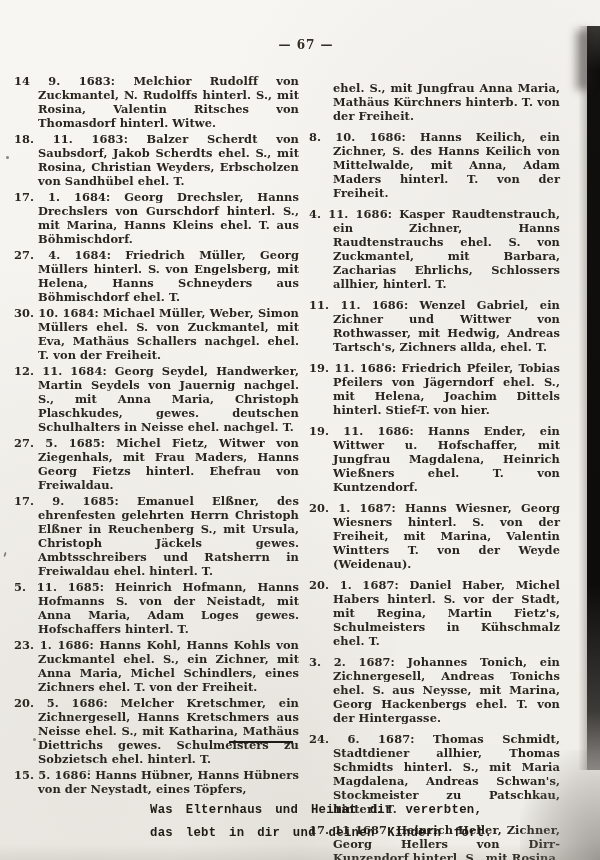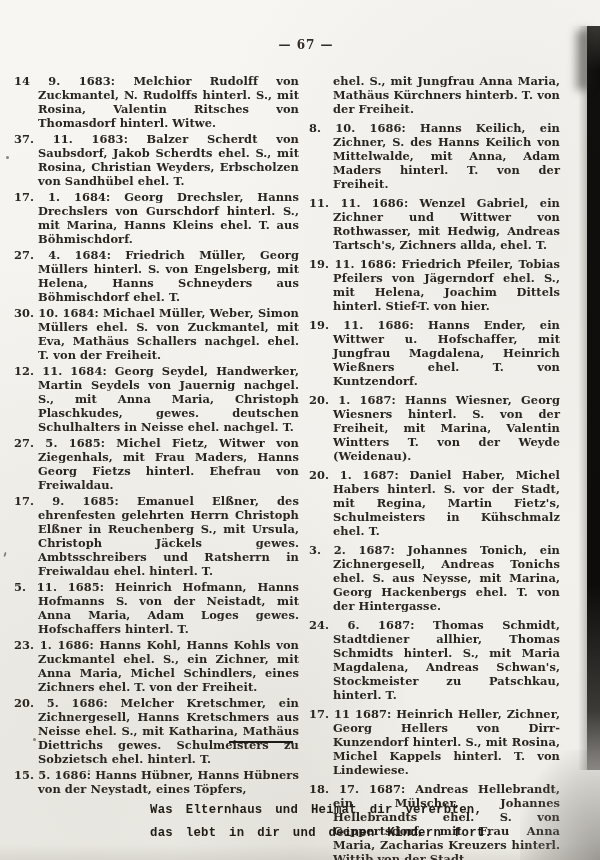--- a/index.html
+++ b/index.html
@@ -40,21 +40,21 @@
   .col-right { width: 251px; }
   .entry {
     margin: 0 0 2px 0;
     padding-left: 24px;
     text-indent: -24px;
     text-align: justify;
     font-size: 11.4px;
     line-height: 14px;
     letter-spacing: 0.1px;
   }
-  .col-right .entry { margin-bottom: 5px; }
+  .col-right .entry { margin-bottom: 5px; margin-top: 7px; }
   .entry.cont { text-indent: 0; }
   .date { white-space: nowrap; }
   .rule {
     position: absolute;
     left: 229px;
     top: 741px;
     width: 64px;
     height: 2px;
     background: #1e1a15;
   }
@@ -130,36 +130,37 @@
 </head>
 <body>
 
 <div class="page">
 
   <div class="pagenum">— 67 —</div>
 
   <div class="cols">
     <div class="col-left">
       <p class="entry"><span class="date">14 9. 1683:</span> <span>Melchior Rudolff von Zuckmantel, N. Rudolffs hinterl. S., mit Rosina, Valentin Ritsches von Thomasdorf hinterl. Witwe.</span></p>
-      <p class="entry"><span class="date">37. 11. 1683:</span> <span>Balzer Scherdt von Saubsdorf, Jakob Scherdts ehel. S., mit Rosina, Christian Weyders, Erbscholzen von Sandhübel ehel. T.</span></p>
+      <p class="entry"><span class="date">18. 11. 1683:</span> <span>Balzer Scherdt von Saubsdorf, Jakob Scherdts ehel. S., mit Rosina, Christian Weyders, Erbscholzen von Sandhübel ehel. T.</span></p>
       <p class="entry"><span class="date">17. 1. 1684:</span> <span>Georg Drechsler, Hanns Drechslers von Gurschdorf hinterl. S., mit Marina, Hanns Kleins ehel. T. aus Böhmischdorf.</span></p>
       <p class="entry"><span class="date">27. 4. 1684:</span> <span>Friedrich Müller, Georg Müllers hinterl. S. von Engelsberg, mit Helena, Hanns Schneyders aus Böhmischdorf ehel. T.</span></p>
       <p class="entry"><span class="date">30. 10. 1684:</span> <span>Michael Müller, Weber, Simon Müllers ehel. S. von Zuckmantel, mit Eva, Mathäus Schallers nachgel. ehel. T. von der Freiheit.</span></p>
       <p class="entry"><span class="date">12. 11. 1684:</span> <span>Georg Seydel, Handwerker, Martin Seydels von Jauernig nachgel. S., mit Anna Maria, Christoph Plaschkudes, gewes. deutschen Schulhalters in Neisse ehel. nachgel. T.</span></p>
       <p class="entry"><span class="date">27. 5. 1685:</span> <span>Michel Fietz, Witwer von Ziegenhals, mit Frau Maders, Hanns Georg Fietzs hinterl. Ehefrau von Freiwaldau.</span></p>
       <p class="entry"><span class="date">17. 9. 1685:</span> <span>Emanuel Elßner, des ehrenfesten gelehrten Herrn Christoph Elßner in Reuchenberg S., mit Ursula, Christoph Jäckels gewes. Ambtsschreibers und Ratsherrn in Freiwaldau ehel. hinterl. T.</span></p>
       <p class="entry"><span class="date">5. 11. 1685:</span> <span>Heinrich Hofmann, Hanns Hofmanns S. von der Neistadt, mit Anna Maria, Adam Loges gewes. Hofschaffers hinterl. T.</span></p>
       <p class="entry"><span class="date">23. 1. 1686:</span> <span>Hanns Kohl, Hanns Kohls von Zuckmantel ehel. S., ein Zichner, mit Anna Maria, Michel Schindlers, eines Zichners ehel. T. von der Freiheit.</span></p>
       <p class="entry"><span class="date">20. 5. 1686:</span> <span>Melcher Kretschmer, ein Zichnergesell, Hanns Kretschmers aus Neisse ehel. S., mit Katharina, Mathäus Diettrichs gewes. Schulmeisters zu Sobzietsch ehel. hinterl. T.</span></p>
       <p class="entry"><span class="date">15. 5. 1686:</span> <span>Hanns Hübner, Hanns Hübners von der Neystadt, eines Töpfers,</span></p>
     </div>
 
     <div class="col-right">
       <p class="entry cont"><span>ehel. S., mit Jungfrau Anna Maria, Mathäus Kürchners hinterb. T. von der Freiheit.</span></p>
       <p class="entry"><span class="date">8. 10. 1686:</span> <span>Hanns Keilich, ein Zichner, S. des Hanns Keilich von Mittelwalde, mit Anna, Adam Maders hinterl. T. von der Freiheit.</span></p>
+      <p class="entry"><span class="date">4. 11. 1686:</span> <span>Kasper Raudtenstrauch, ein Zichner, Hanns Raudtenstrauchs ehel. S. von Zuckmantel, mit Barbara, Zacharias Ehrlichs, Schlossers allhier, hinterl. T.</span></p>
       <p class="entry"><span class="date">11. 11. 1686:</span> <span>Wenzel Gabriel, ein Zichner und Wittwer von Rothwasser, mit Hedwig, Andreas Tartsch's, Zichners allda, ehel. T.</span></p>
       <p class="entry"><span class="date">19. 11. 1686:</span> <span>Friedrich Pfeiler, Tobias Pfeilers von Jägerndorf ehel. S., mit Helena, Joachim Dittels hinterl. Stief-T. von hier.</span></p>
       <p class="entry"><span class="date">19. 11. 1686:</span> <span>Hanns Ender, ein Wittwer u. Hofschaffer, mit Jungfrau Magdalena, Heinrich Wießners ehel. T. von Kuntzendorf.</span></p>
       <p class="entry"><span class="date">20. 1. 1687:</span> <span>Hanns Wiesner, Georg Wiesners hinterl. S. von der Freiheit, mit Marina, Valentin Wintters T. von der Weyde (Weidenau).</span></p>
       <p class="entry"><span class="date">20. 1. 1687:</span> <span>Daniel Haber, Michel Habers hinterl. S. vor der Stadt, mit Regina, Martin Fietz's, Schulmeisters in Kühschmalz ehel. T.</span></p>
       <p class="entry"><span class="date">3. 2. 1687:</span> <span>Johannes Tonich, ein Zichnergesell, Andreas Tonichs ehel. S. aus Neysse, mit Marina, Georg Hackenbergs ehel. T. von der Hintergasse.</span></p>
       <p class="entry"><span class="date">24. 6. 1687:</span> <span>Thomas Schmidt, Stadtdiener allhier, Thomas Schmidts hinterl. S., mit Maria Magdalena, Andreas Schwan's, Stockmeister zu Patschkau, hinterl. T.</span></p>
       <p class="entry"><span class="date">17. 11 1687:</span> <span>Heinrich Heller, Zichner, Georg Hellers von Dirr-Kunzendorf hinterl. S., mit Rosina, Michel Kappels hinterl. T. von Lindewiese.</span></p>
       <p class="entry"><span class="date">18. 17. 1687:</span> <span>Andreas Hellebrandt, ein Mülscher, Johannes Hellebrandts ehel. S. von Geppertsdorf, mit Frau Anna Maria, Zacharias Kreuzers hinterl. Wittib von der Stadt.</span></p>
     </div>

